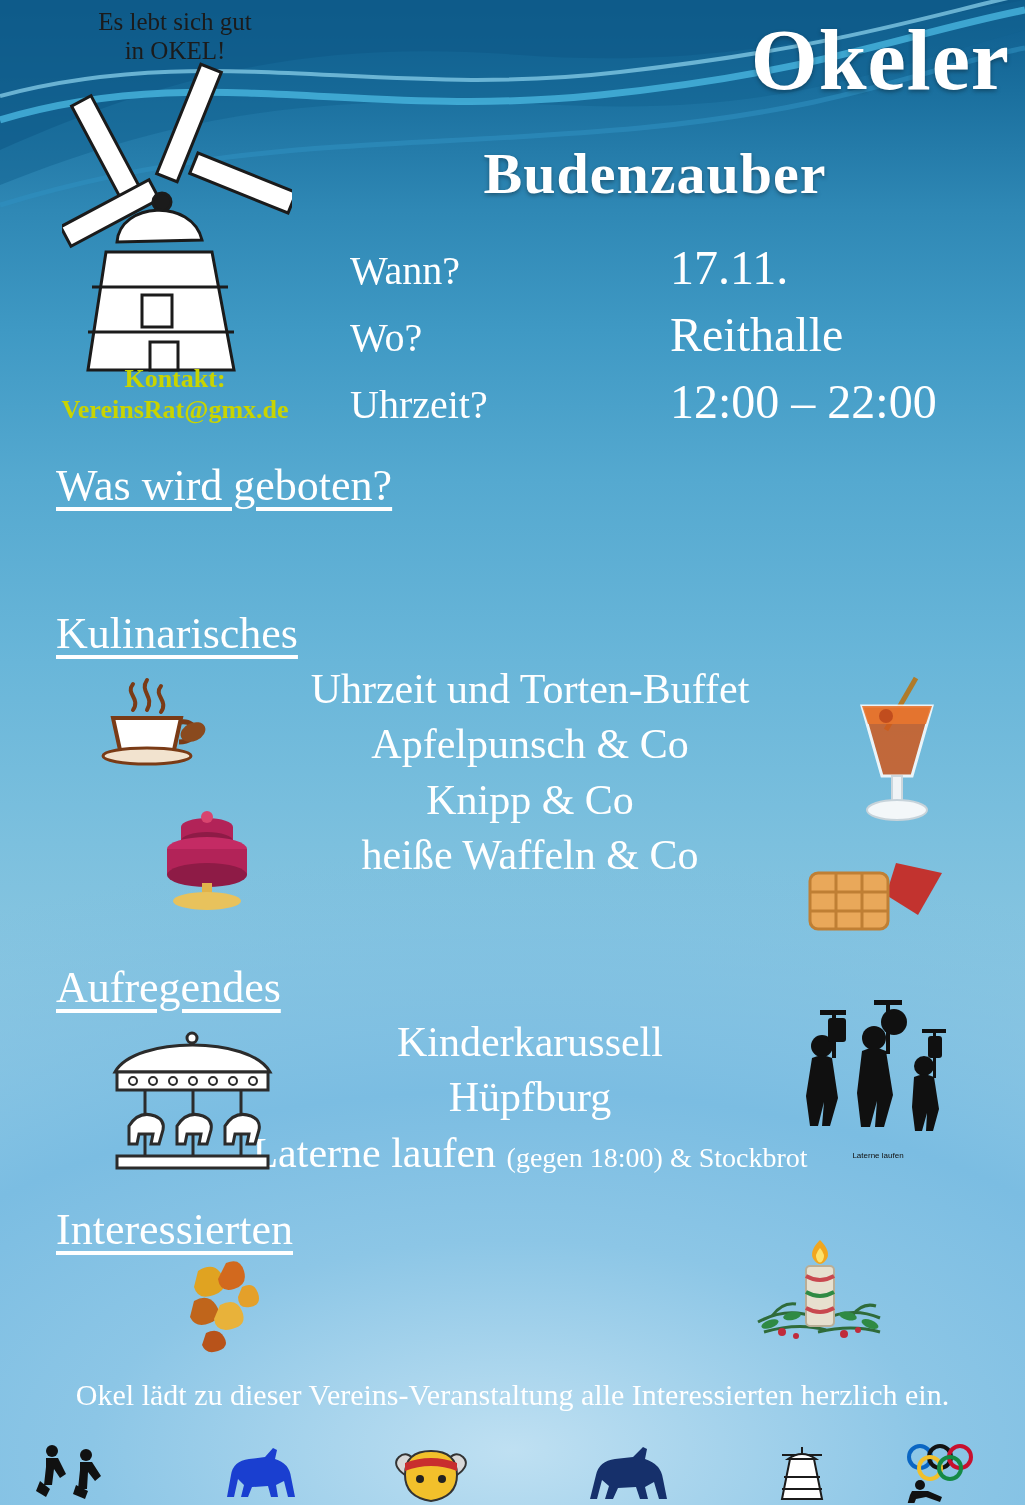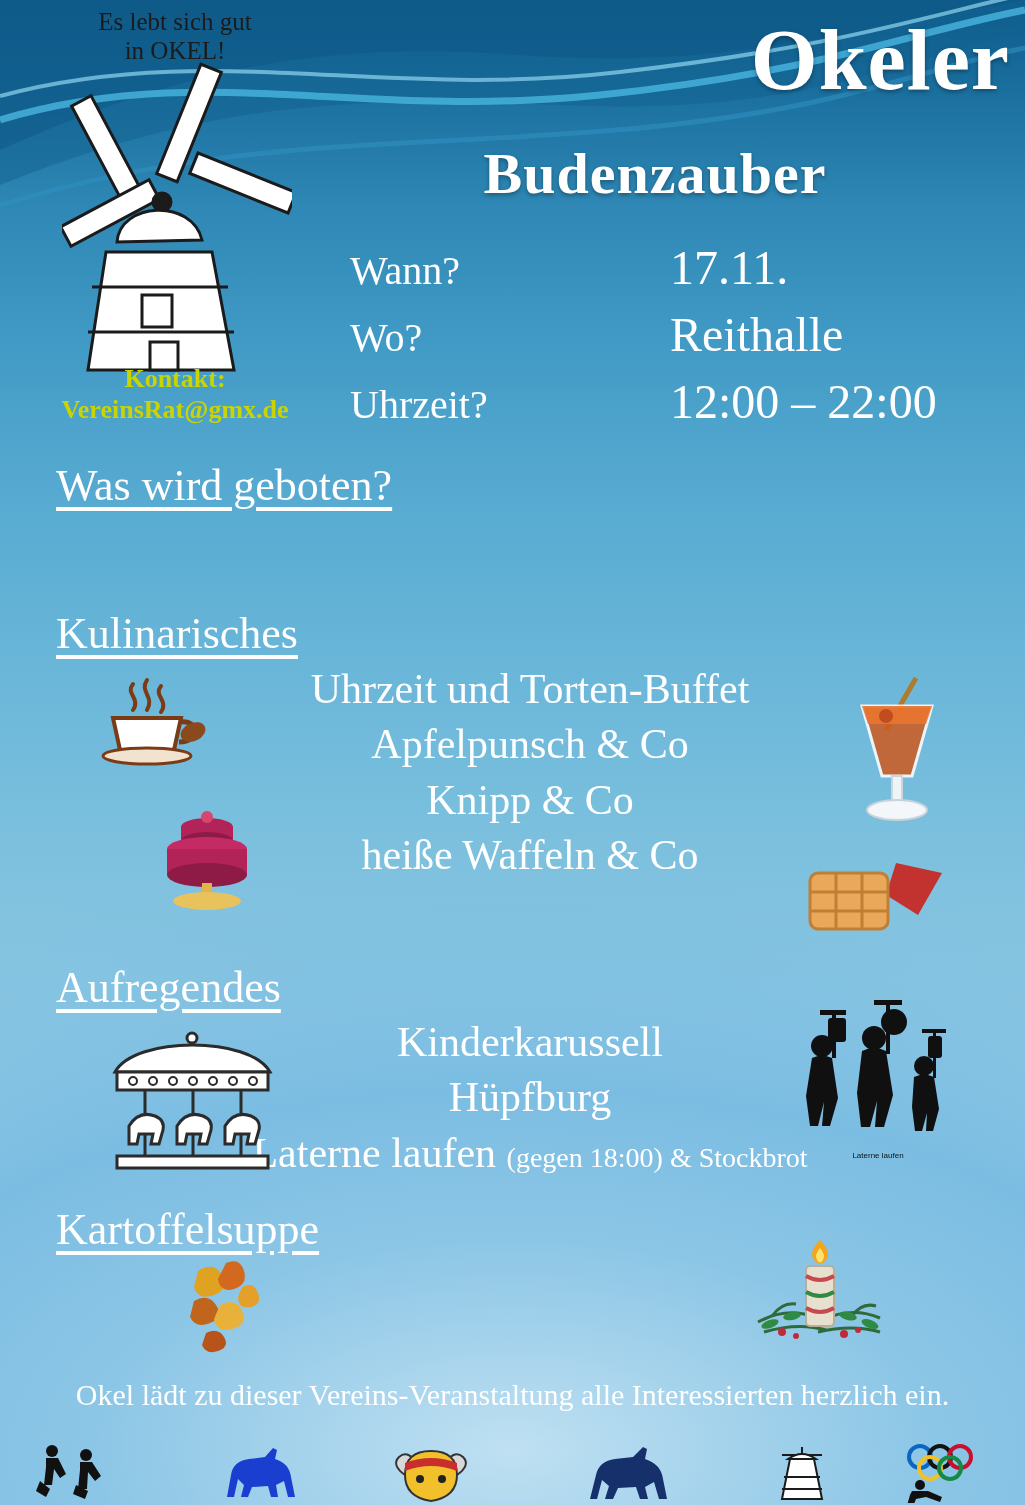--- a/index.html
+++ b/index.html
@@ -270,21 +270,21 @@
 
       <circle cx="134" cy="66" r="10"></circle>
       <path d="M124,77 q10,-5 20,0 l5,32 l-6,22 l-7,0 l1,-18 l-5,18 l-7,0 l-3,-24 Z"></path>
       <rect x="143" y="32" width="3" height="46"></rect>
       <rect x="132" y="29" width="24" height="4"></rect>
       <rect x="138" y="36" width="14" height="22" rx="3"></rect>
     </g>
     <text x="88" y="158" font-size="8" fill="#101010" font-family="'Liberation Sans',sans-serif" text-anchor="middle">Laterne laufen</text>
   </svg>
 
-  <div class="txt sec-head" id="h-hausmacher">Kartoffelsuppe</div>
+  <div class="txt sec-head" id="h-hausmacher">Interessierten</div>
 
   <svg class="icon" id="leaves-icon" viewBox="0 0 100 100">
     <g>
       <path d="M18,18 q16,-10 24,4 q8,14 -8,20 q-16,6 -20,-8 Z" fill="#e0a321"></path>
       <path d="M46,10 q14,-6 18,8 q4,14 -10,18 q-14,4 -16,-10 Z" fill="#d2691e"></path>
       <path d="M14,48 q14,-8 22,4 q8,12 -6,18 q-14,6 -20,-6 Z" fill="#c0651b"></path>
       <path d="M40,52 q16,-8 22,6 q6,14 -10,18 q-16,4 -18,-10 Z" fill="#e8b23a"></path>
       <path d="M26,80 q12,-6 18,4 q6,10 -6,14 q-12,4 -16,-6 Z" fill="#b8531a"></path>
       <path d="M62,34 q12,-6 16,6 q4,12 -8,14 q-12,2 -12,-10 Z" fill="#e4a02a"></path>
     </g>

